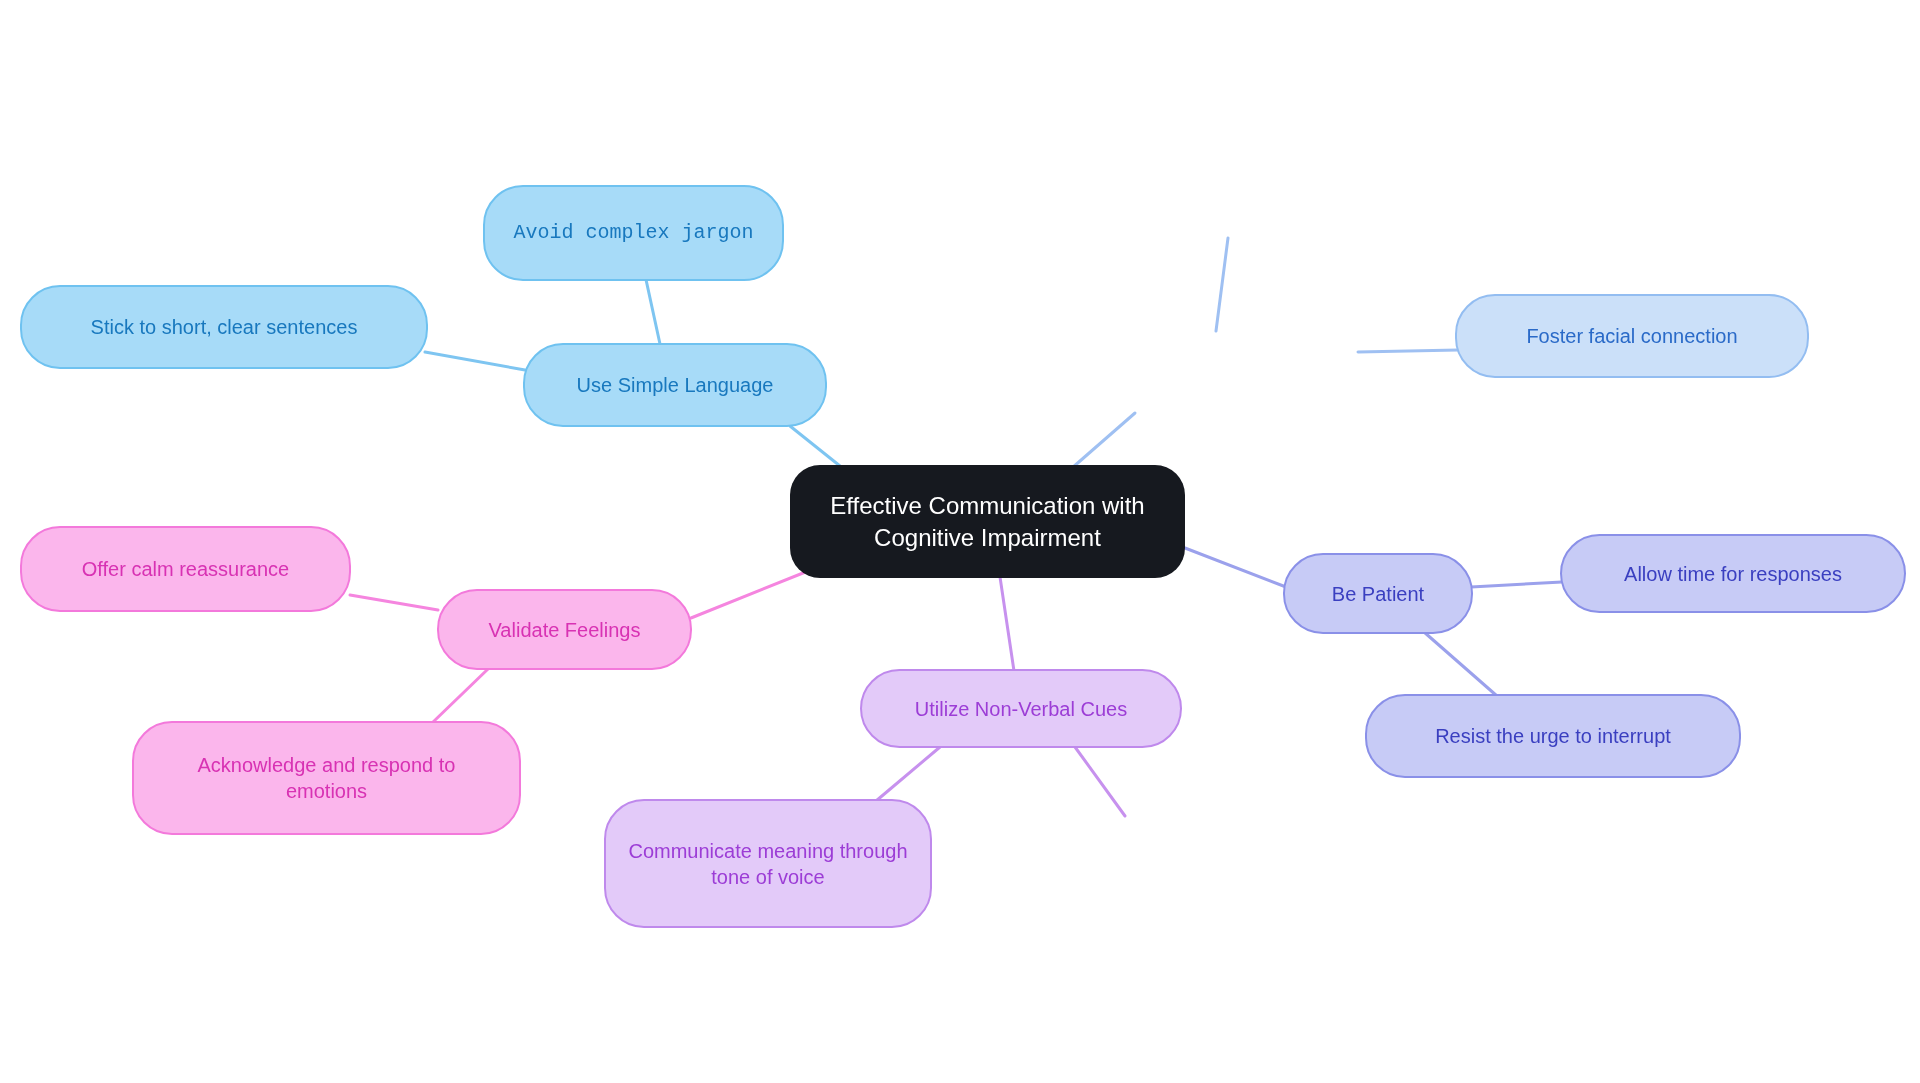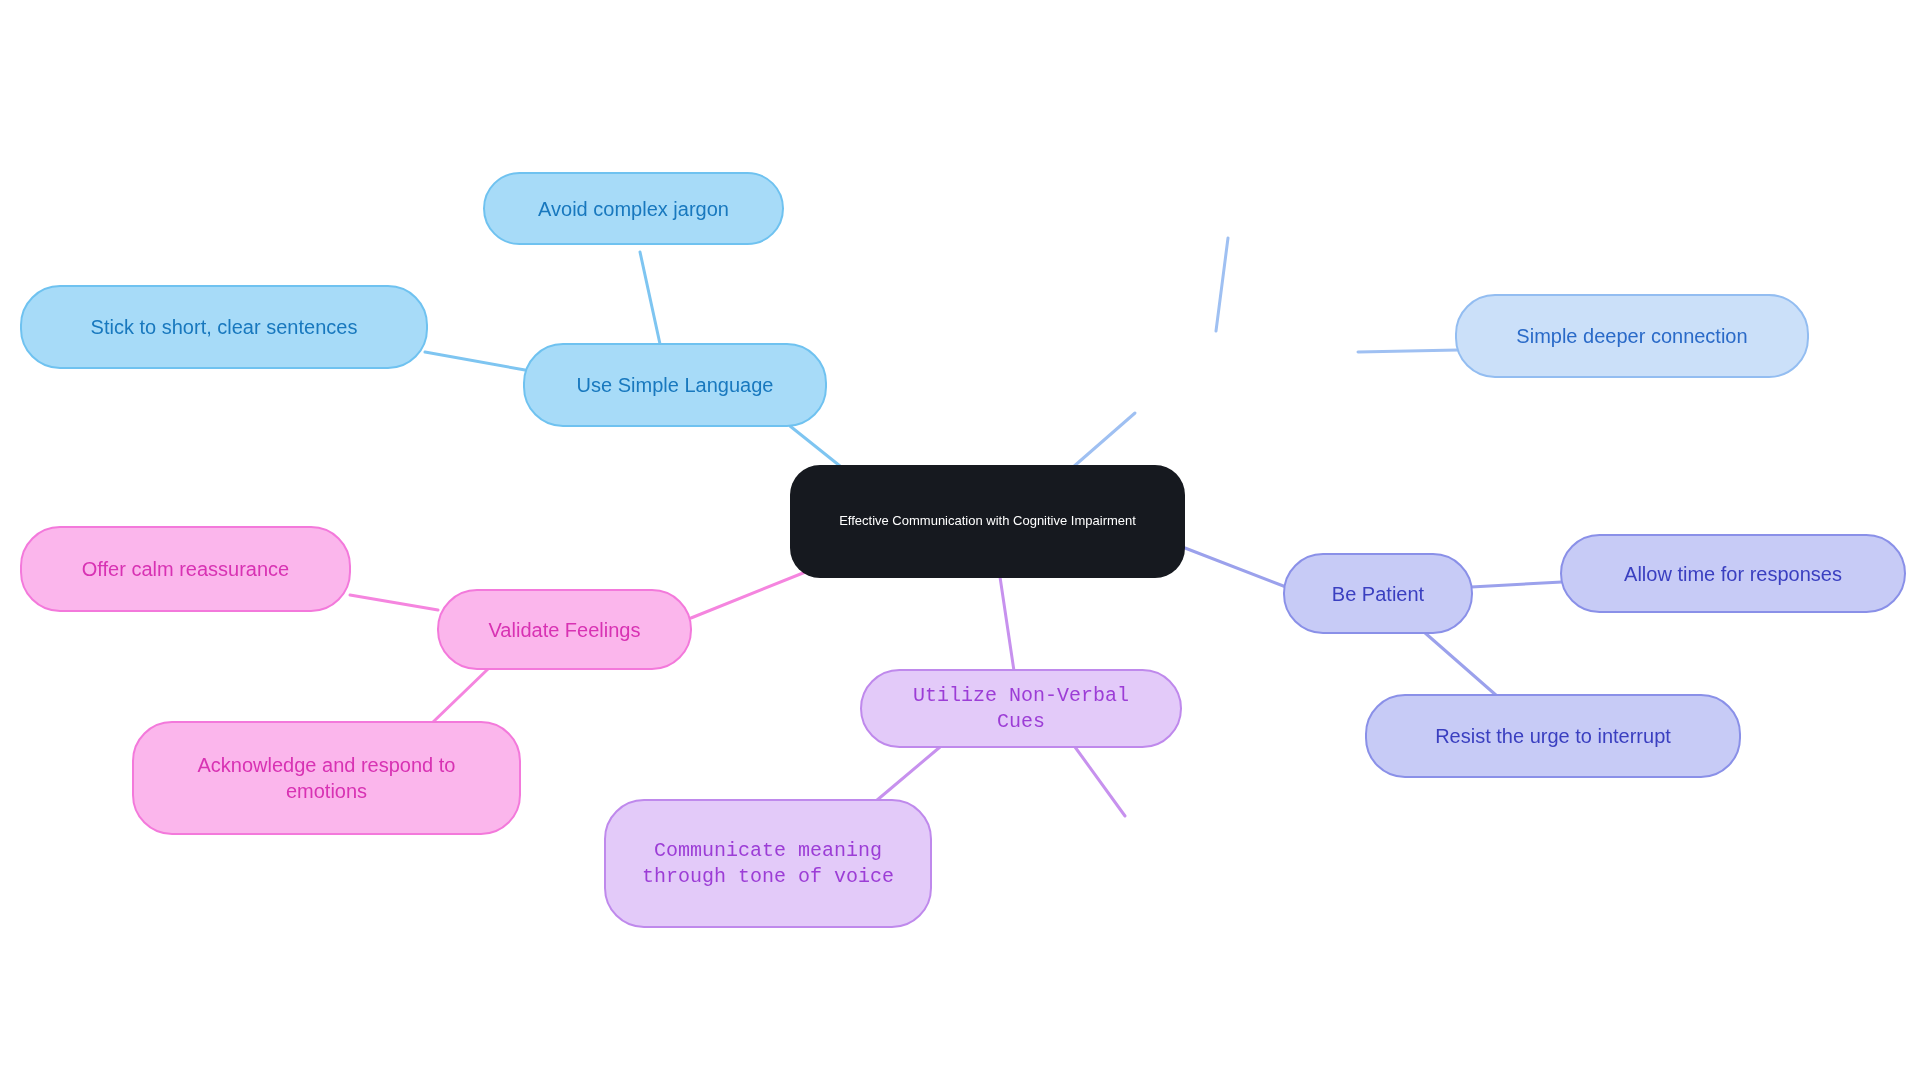--- a/index.html
+++ b/index.html
@@ -40,29 +40,29 @@
     box-sizing: border-box;
     font-size: 20px;
     line-height: 1.3;
     border: 2px solid transparent;
     border-radius: 40px;
     padding: 0 22px;
   }
   .bf0 { background: var(--b0-fill); border-color: var(--b0-border); color: var(--b0-text); }
   .bf1 { background: var(--b1-fill); border-color: var(--b1-border); color: var(--b1-text); }
   .bf2 { background: var(--b2-fill); border-color: var(--b2-border); color: var(--b2-text); }
-  .bf3 { background: var(--b3-fill); border-color: var(--b3-border); color: var(--b3-text); font-family: Liberation Mono, monospace; }
+  .bf3 { background: var(--b3-fill); border-color: var(--b3-border); color: var(--b3-text); }
   .bf4 { background: var(--b4-fill); border-color: var(--b4-border); color: var(--b4-text); }
 
   .root-node {
     background: var(--root-bg);
     color: var(--root-text);
     border: none;
     border-radius: 30px;
-    font-size: 13px;
+    font-size: 24px;
     padding: 0 22px;
   }
 </style>
 </head>
 <body>
 
 <div class="canvas">
 
   <svg class="edges" viewBox="0 0 1920 1083">
 
@@ -87,29 +87,29 @@
     <line class="e4" x1="488" y1="669" x2="432" y2="723"></line>
   </svg>
 
   <div class="node root-node" style="left:790px; top:465px; width:395px; height:113px;">
     <span>Effective Communication with Cognitive Impairment</span>
   </div>
 
   <div class="node bf0" style="left:523px; top:343px; width:304px; height:84px;">
     <span>Use Simple Language</span>
   </div>
-  <div class="node bf0" style="left:483px; top:172px; width:301px; height:73px;">
+  <div class="node bf0" style="left:483px; top:185px; width:301px; height:96px;font-family:Liberation Mono, monospace;">
     <span>Avoid complex jargon</span>
   </div>
   <div class="node bf0" style="left:20px; top:285px; width:408px; height:84px;text-align:center;">
     <span>Stick to short, clear sentences</span>
   </div>
 
   <div class="node bf1" style="left:1455px; top:294px; width:354px; height:84px;">
-    <span>Simple deeper connection</span>
+    <span>Foster facial connection</span>
   </div>
 
   <div class="node bf2" style="left:1283px; top:553px; width:190px; height:81px;">
     <span>Be Patient</span>
   </div>
   <div class="node bf2" style="left:1365px; top:694px; width:376px; height:84px;">
     <span>Resist the urge to interrupt</span>
   </div>
   <div class="node bf2" style="left:1560px; top:534px; width:346px; height:79px;">
     <span>Allow time for responses</span>

